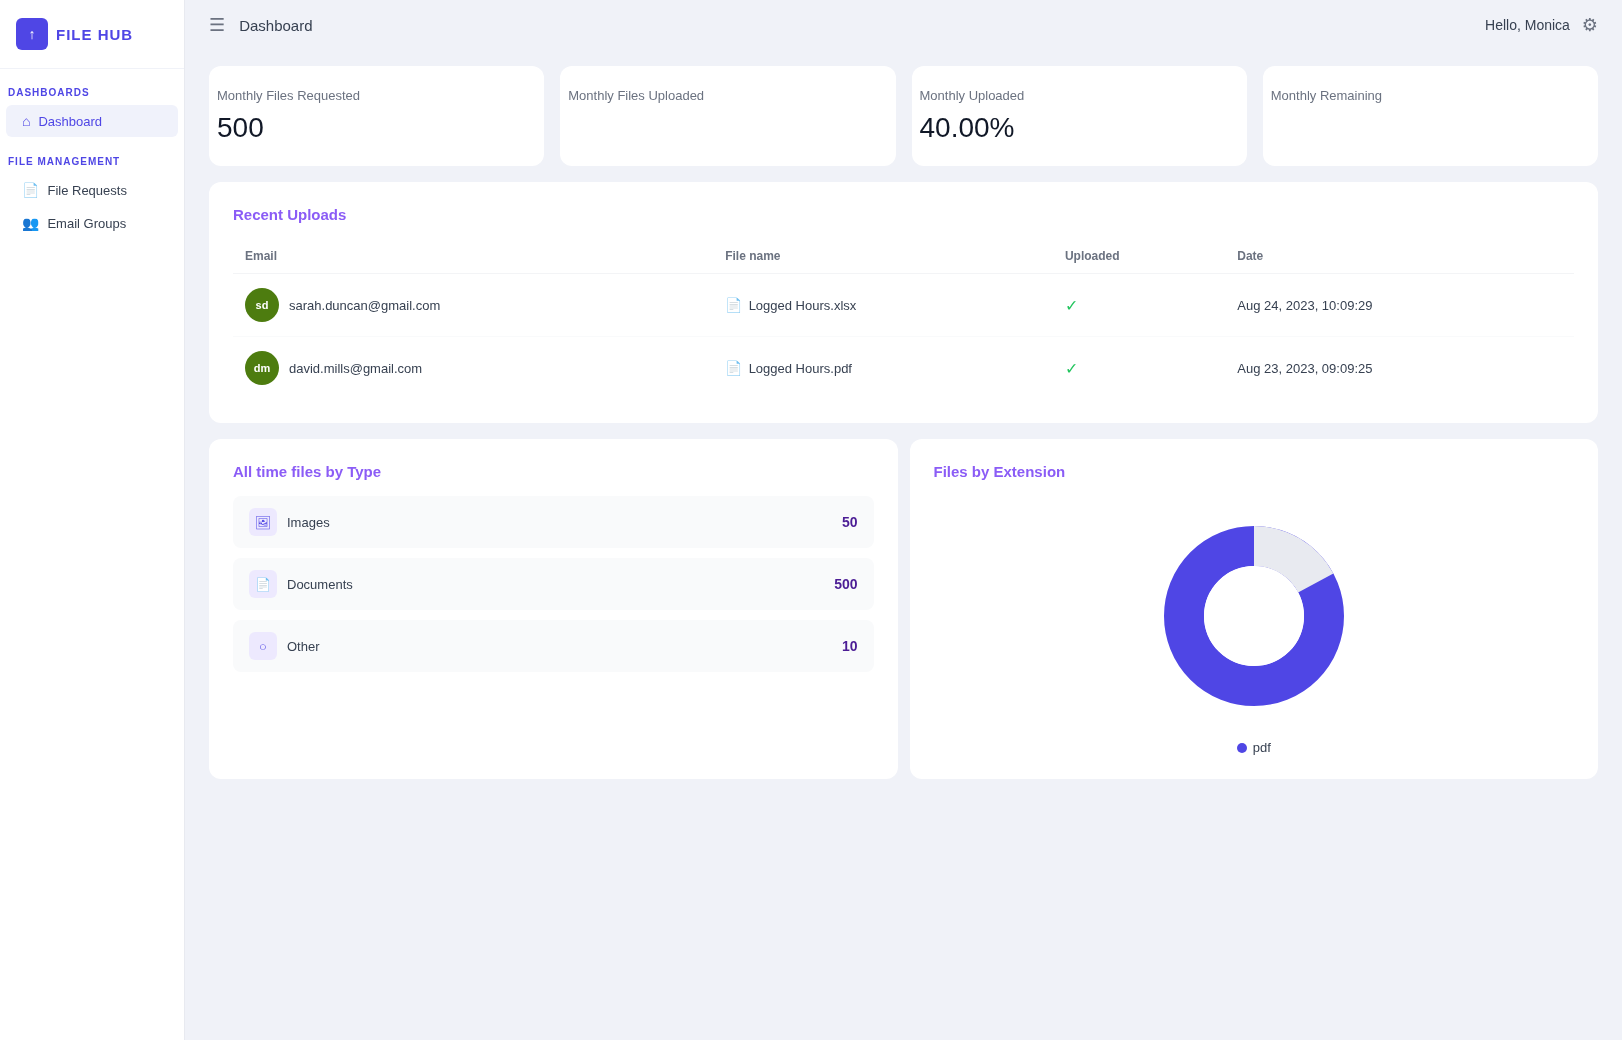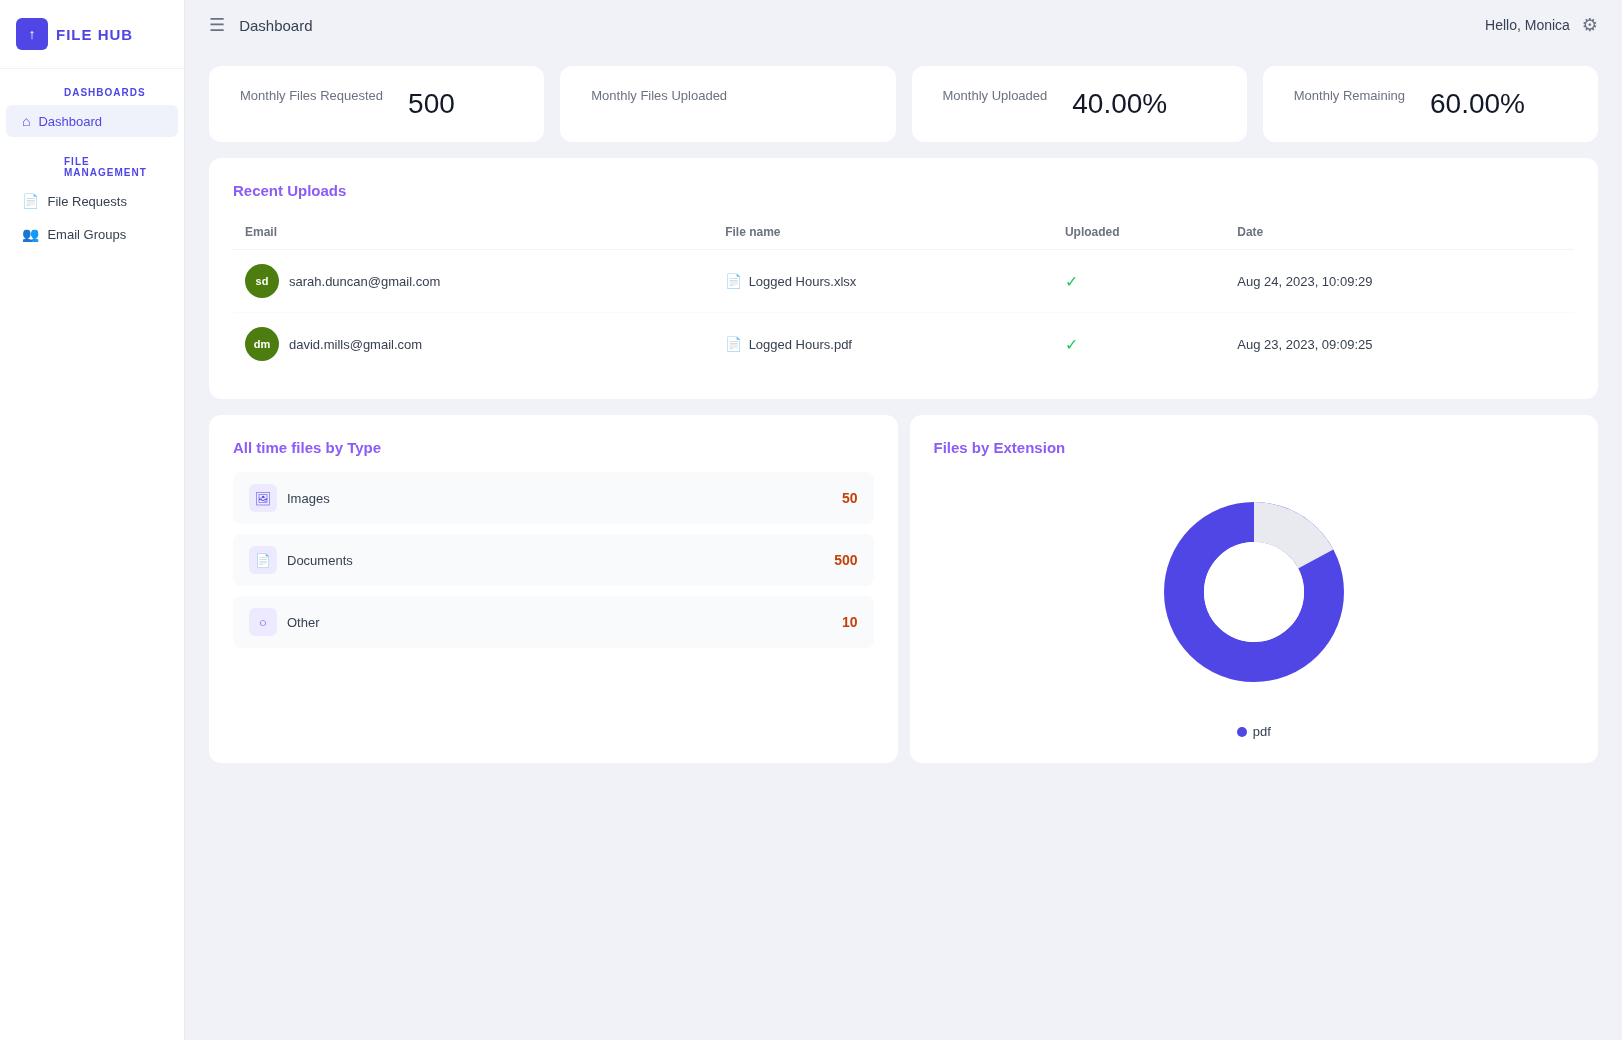--- a/index.html
+++ b/index.html
@@ -39,23 +39,22 @@
       font-size: 15px;
       font-weight: 700;
       color: #4f46e5;
       letter-spacing: 1px;
     }
     .sidebar-section-label {
       font-size: 10px;
       font-weight: 700;
       color: #4f46e5;
       letter-spacing: 1px;
-      padding: 18px 24px 6px;
+      padding: 18px 8px 6px;
       text-transform: uppercase;
-      margin-left: 40px;
     }
     .sidebar-item {
       display: flex;
       align-items: center;
       gap: 8px;
       padding: 8px 16px;
       font-size: 13px;
       color: #374151;
       cursor: pointer;
       border-radius: 6px;
@@ -120,24 +119,24 @@
     
     .stats-grid {
       display: grid;
       grid-template-columns: repeat(4, 1fr);
       gap: 16px;
       margin-bottom: 16px;
     }
     .stat-card {
       background: #fff;
       border-radius: 12px;
-      padding: 22px 31px;
-      display: flex;
-      flex-direction: row;
-      gap: 25px;
+      padding: 22px 8px;
+      display: flex;
+      flex-direction: column;
+      gap: 9px;
     }
     .stat-label {
       font-size: 13px;
       color: #6b7280;
       font-weight: 400;
     }
     .stat-value {
       font-size: 28px;
       font-weight: 400;
       color: #111827;
@@ -232,39 +231,39 @@
       background: #ede9fe;
       display: flex;
       align-items: center;
       justify-content: center;
       font-size: 13px;
       color: #4f46e5;
     }
     .file-type-count {
       font-size: 14px;
       font-weight: 700;
-      color: #c2410c;
+      color: #4c1d95;
     }
 
     
     .chart-container {
       display: flex;
       flex-direction: column;
       align-items: center;
       padding-top: 20px;
     }
     .donut-svg {
       width: 200px;
       height: 200px;
     }
     .chart-legend {
       display: flex;
       align-items: center;
       gap: 6px;
-      margin-top: 32px;
+      margin-top: 24px;
       font-size: 13px;
       color: #374151;
     }
     .legend-dot {
       width: 10px;
       height: 10px;
       border-radius: 50%;
       background: #4f46e5;
     }
   </style>
@@ -320,21 +319,20 @@
       </div>
       <div class="stat-card">
         <span class="stat-label">Monthly Files Uploaded</span>
       </div>
       <div class="stat-card">
         <span class="stat-label">Monthly Uploaded</span>
         <span class="stat-value">40.00%</span>
       </div>
       <div class="stat-card">
         <span class="stat-label">Monthly Remaining</span>
-        <span class="stat-value">60.00%</span>
       </div>
     </div>
 
     <div class="card">
       <div class="card-title">Recent Uploads</div>
       <table class="table">
         <thead>
           <tr>
             <th>Email</th>
             <th>File name</th>

